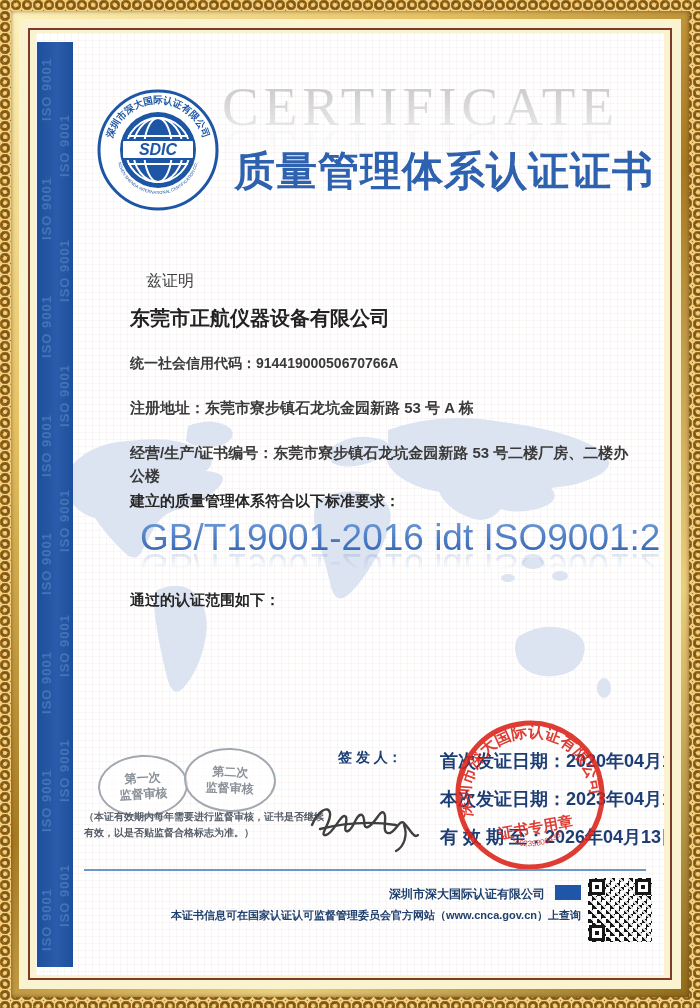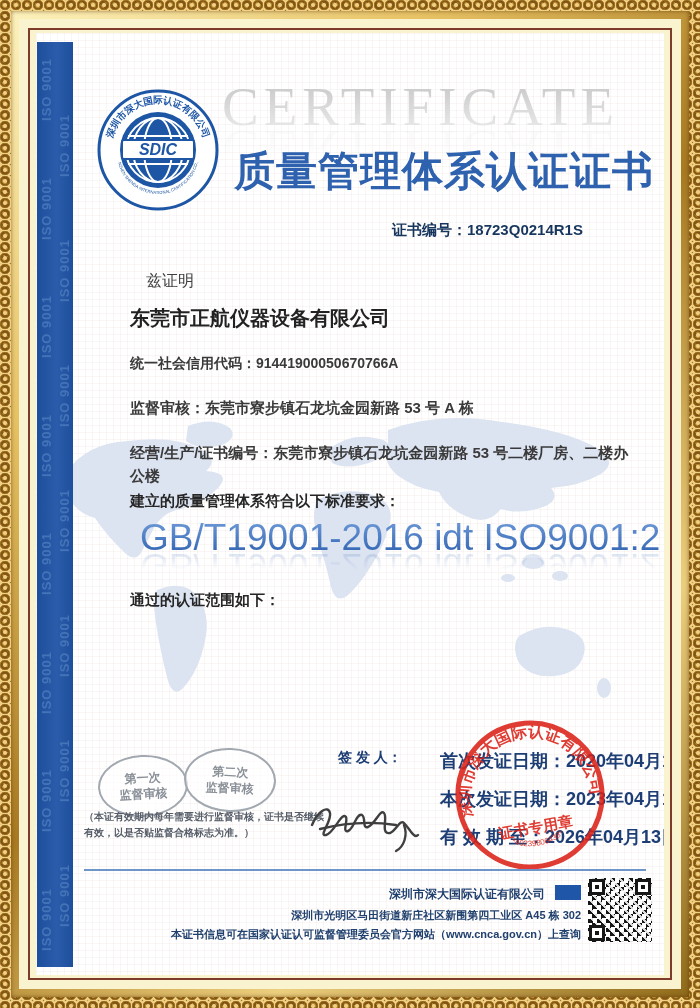--- a/index.html
+++ b/index.html
@@ -202,31 +202,28 @@
     <text x="62" y="67" text-anchor="middle" font-size="16" font-weight="bold" font-style="italic" fill="#1d56a5">SDIC</text>
   </svg>
 
   <div class="abs wm-wrap">
     <div class="wm-text">CERTIFICATE</div>
     <div class="wm-text wm-reflect">CERTIFICATE</div>
   </div>
 
   <div class="abs cert-title">质量管理体系认证证书</div>
 
-  <div class="abs cert-no">
-    <span>证书编号：</span><span>18723Q0214R1S</span>
-  </div>
 
   <div class="abs t-attest">兹证明</div>
   <div class="abs t-company">东莞市正航仪器设备有限公司</div>
   <div class="abs t-credit">
     <span>统一社会信用代码：</span><span>91441900050670766A</span>
   </div>
   <div class="abs t-reg">
-    <span>监督审核：</span><span>东莞市寮步镇石龙坑金园新路 53 号 A 栋</span>
+    <span>注册地址：</span><span>东莞市寮步镇石龙坑金园新路 53 号 A 栋</span>
   </div>
   <div class="abs t-op">
     <span>经营/生产/证书编号：</span><span>东莞市寮步镇石龙坑金园新路 53 号二楼厂房、二楼办公楼</span>
   </div>
   <div class="abs t-stdintro">建立的质量管理体系符合以下标准要求：</div>
 
   <div class="abs std-wrap">
     <div class="std-text">GB/T19001-2016 idt ISO9001:2015</div>
     <div class="std-text std-reflect">GB/T19001-2016 idt ISO9001:2015</div>
   </div>
@@ -278,21 +275,20 @@
       <textPath href="#sealBot" startOffset="50%" text-anchor="middle">*40239806438*</textPath>
     </text>
   </svg>
 
   <div class="abs sep-line"></div>
 
   <div class="abs footer">
     <div class="f-company">
       <span>深圳市深大国际认证有限公司</span><span class="blue-square"></span>
     </div>
-    <div class="f-addr">深圳市光明区马田街道新庄社区新围第四工业区 A45 栋 302</div>
     <div class="f-query">本证书信息可在国家认证认可监督管理委员会官方网站（www.cnca.gov.cn）上查询</div>
   </div>
 
   <div class="abs qr">
     <div class="qr-finder tl"></div>
     <div class="qr-finder tr"></div>
     <div class="qr-finder bl"></div>
   </div>
 
 </div>

